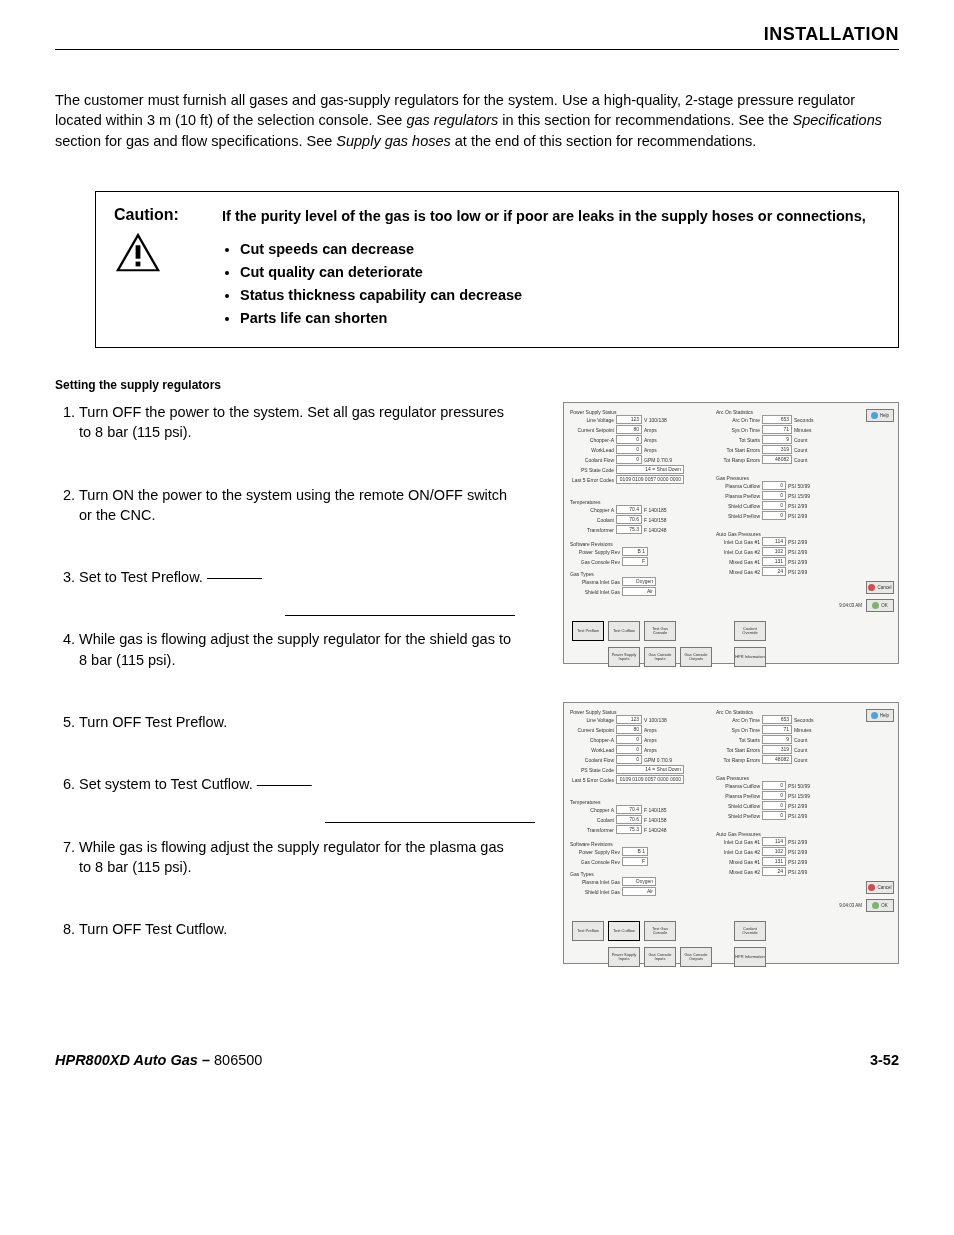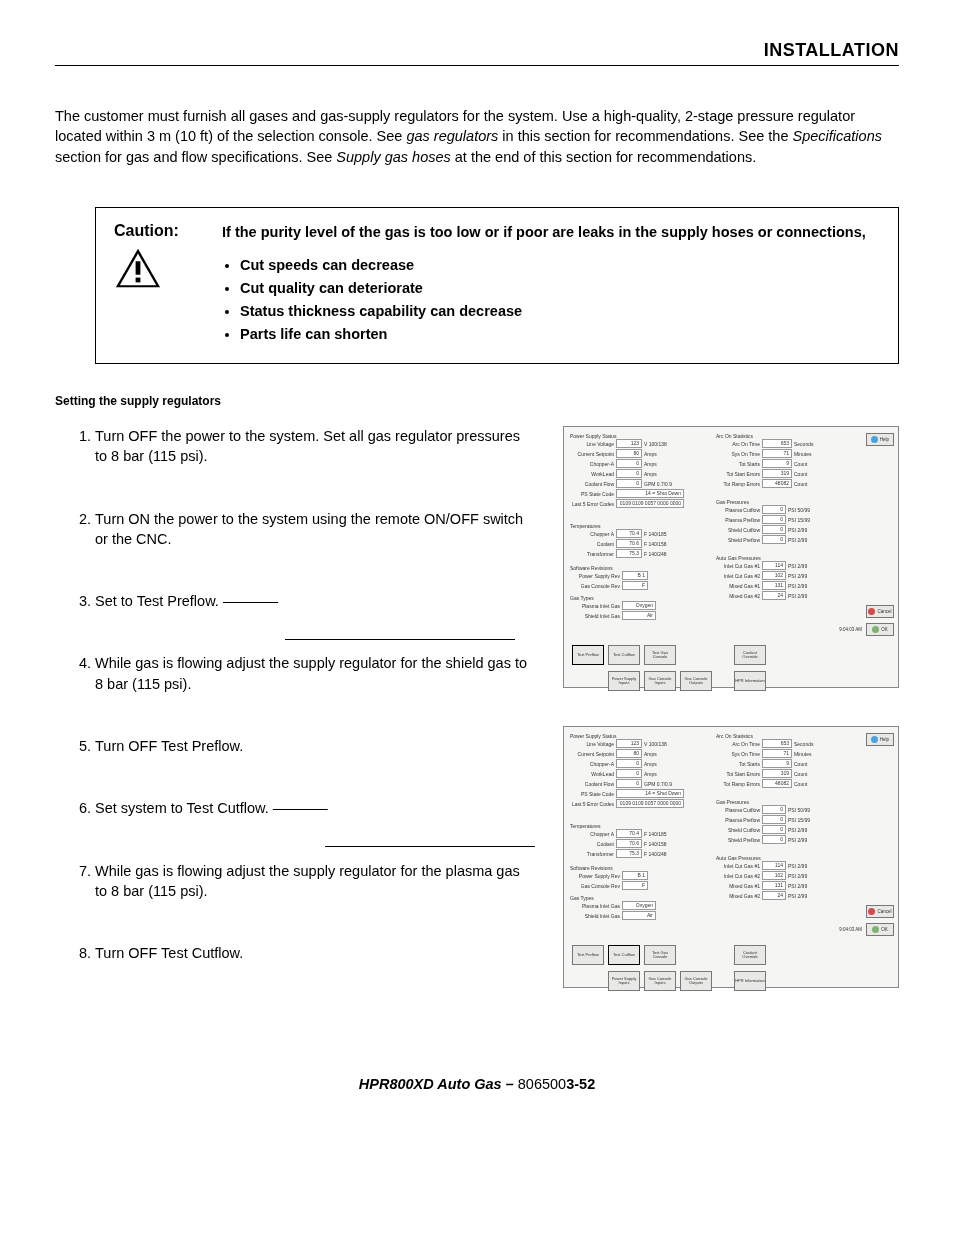--- a/index.html
+++ b/index.html
@@ -4,21 +4,21 @@
 <style>
   body {
     margin: 0;
     padding: 0;
     background: #fff;
     font-family: Arial, Helvetica, sans-serif;
     color: #000;
     width: 954px;
   }
   .page {
-    padding: 40px 55px 30px 55px;
+    padding: 24px 55px 30px 55px;
     box-sizing: border-box;
   }
   .header {
     border-bottom: 1.5px solid #000;
     text-align: right;
     padding-bottom: 4px;
     margin-bottom: 40px;
   }
   .header-title {
     font-size: 18px;
@@ -69,21 +69,21 @@
     margin: 20px 0 10px 0;
   }
   .steps-area {
     position: relative;
     min-height: 620px;
   }
   ol.steps {
     font-size: 14.5px;
     line-height: 1.4;
     padding-left: 22px;
-    margin: 18px;
+    margin: 2px;
     width: 440px;
   }
   ol.steps li {
     margin-bottom: 42px;
   }
   .fig {
     position: absolute;
     width: 336px;
     height: 262px;
     border: 1px solid #888;
@@ -130,21 +130,21 @@
     font-size:4.5px;
     display:flex;
     align-items:center;
     justify-content:center;
     gap:2px;
   }
   .side-btn .ic { width:7px; height:7px; border-radius:50%; }
   .hl { border:1px solid #000; }
   .footer {
     display:flex;
-    justify-content:center;
+    justify-content:space-between;
     align-items:baseline;
     font-size:14.5px;
     margin-top:30px;
   }
   .footer .left { font-style:italic; font-weight:bold; }
   .footer .left .num { font-weight:normal; font-style:normal; }
   .footer .right { font-weight:bold; }
   .arrow {
     position:absolute;
     height:1px;

